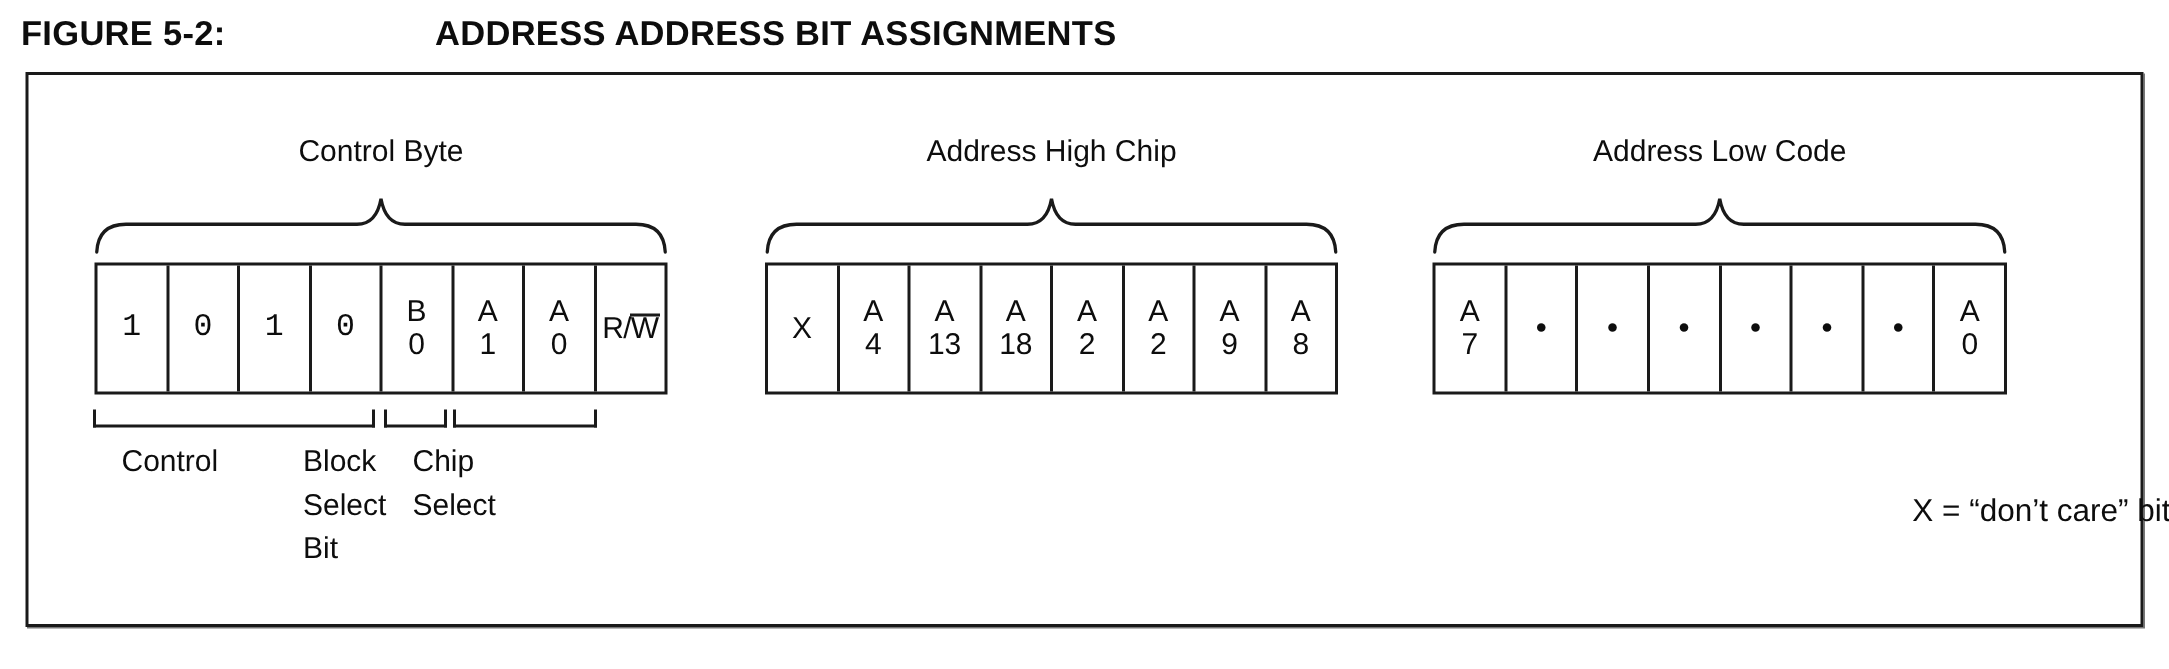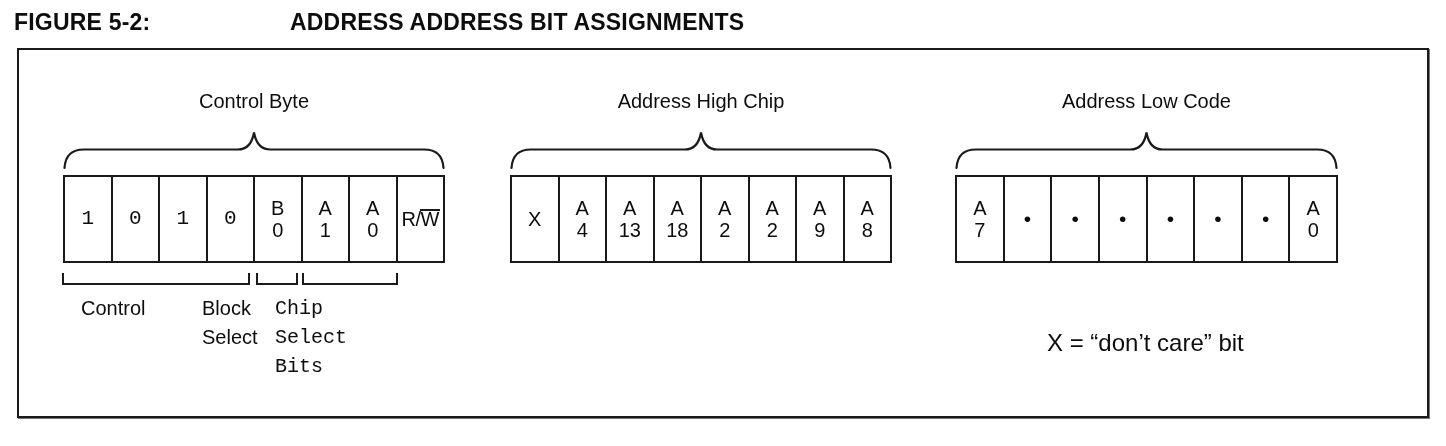--- a/index.html
+++ b/index.html
@@ -41,21 +41,21 @@
   .ovl::before{content:"";position:absolute;left:-1px;right:-1px;top:1px;height:2px;background:#1a1a1a;}
   .u-bracket{
     position:absolute;top:273px;height:12px;box-sizing:border-box;
     border-left:2px solid #1a1a1a;border-right:2px solid #1a1a1a;border-bottom:2px solid #1a1a1a;
   }
   .anno-label{
     position:absolute;top:294px;width:150px;
     font-size:20px;line-height:29px;white-space:nowrap;
   }
   .note{
-    position:absolute;left:1047px;top:329px;width:400px;text-align:left;font-size:24px;
+    position:absolute;left:1047px;top:329px;width:400px;text-align:right;font-size:21px;
   }
 </style>
 </head>
 <body>
 
 <div class="page">
   <div class="fig-caption-label">FIGURE 5-2:</div>
   <div class="fig-caption-title">ADDRESS ADDRESS BIT ASSIGNMENTS</div>
   <div class="fig-box"></div>
   <div id="diagram-layer">
@@ -86,26 +86,26 @@
         </div>
       </div>
       <div class="u-bracket" style="left: 62px; width: 188px;"></div>
       <div class="anno-label" style="left: 81px;">
         <div>Control</div>
       </div>
       <div class="u-bracket" style="left: 256px; width: 42px;"></div>
       <div class="anno-label" style="left: 202px;">
         <div>Block</div>
         <div>Select</div>
+        <div>Bit</div>
       </div>
       <div class="u-bracket" style="left: 302px; width: 96px;"></div>
-      <div class="anno-label" style="left: 275px; font-family: Liberation Mono, monospace;">
+      <div class="anno-label" style="left: 275px;">
         <div>Chip</div>
         <div>Select</div>
-        <div>Bits</div>
       </div>
       <div class="grp-label" style="left: 510px; width: 382px;">Address High Chip</div>
       <svg class="brace-svg" width="382" height="42" viewBox="0 0 382 42" style="left: 510px;">
         <path d="M1.5 39 Q2.5 20.5 21 20.5 L175 20.5 Q188 20.5 191 3.5 Q194 20.5 207 20.5 L361 20.5 Q379.5 20.5 380.5 39" fill="none" stroke="#1a1a1a" stroke-width="2.2" stroke-linecap="round"></path>
       </svg>
       <div class="cells" style="left: 510px; width: 382px;">
         <div class="cell">X</div>
         <div class="cell">
           <div>A</div>
           <div>4</div>

